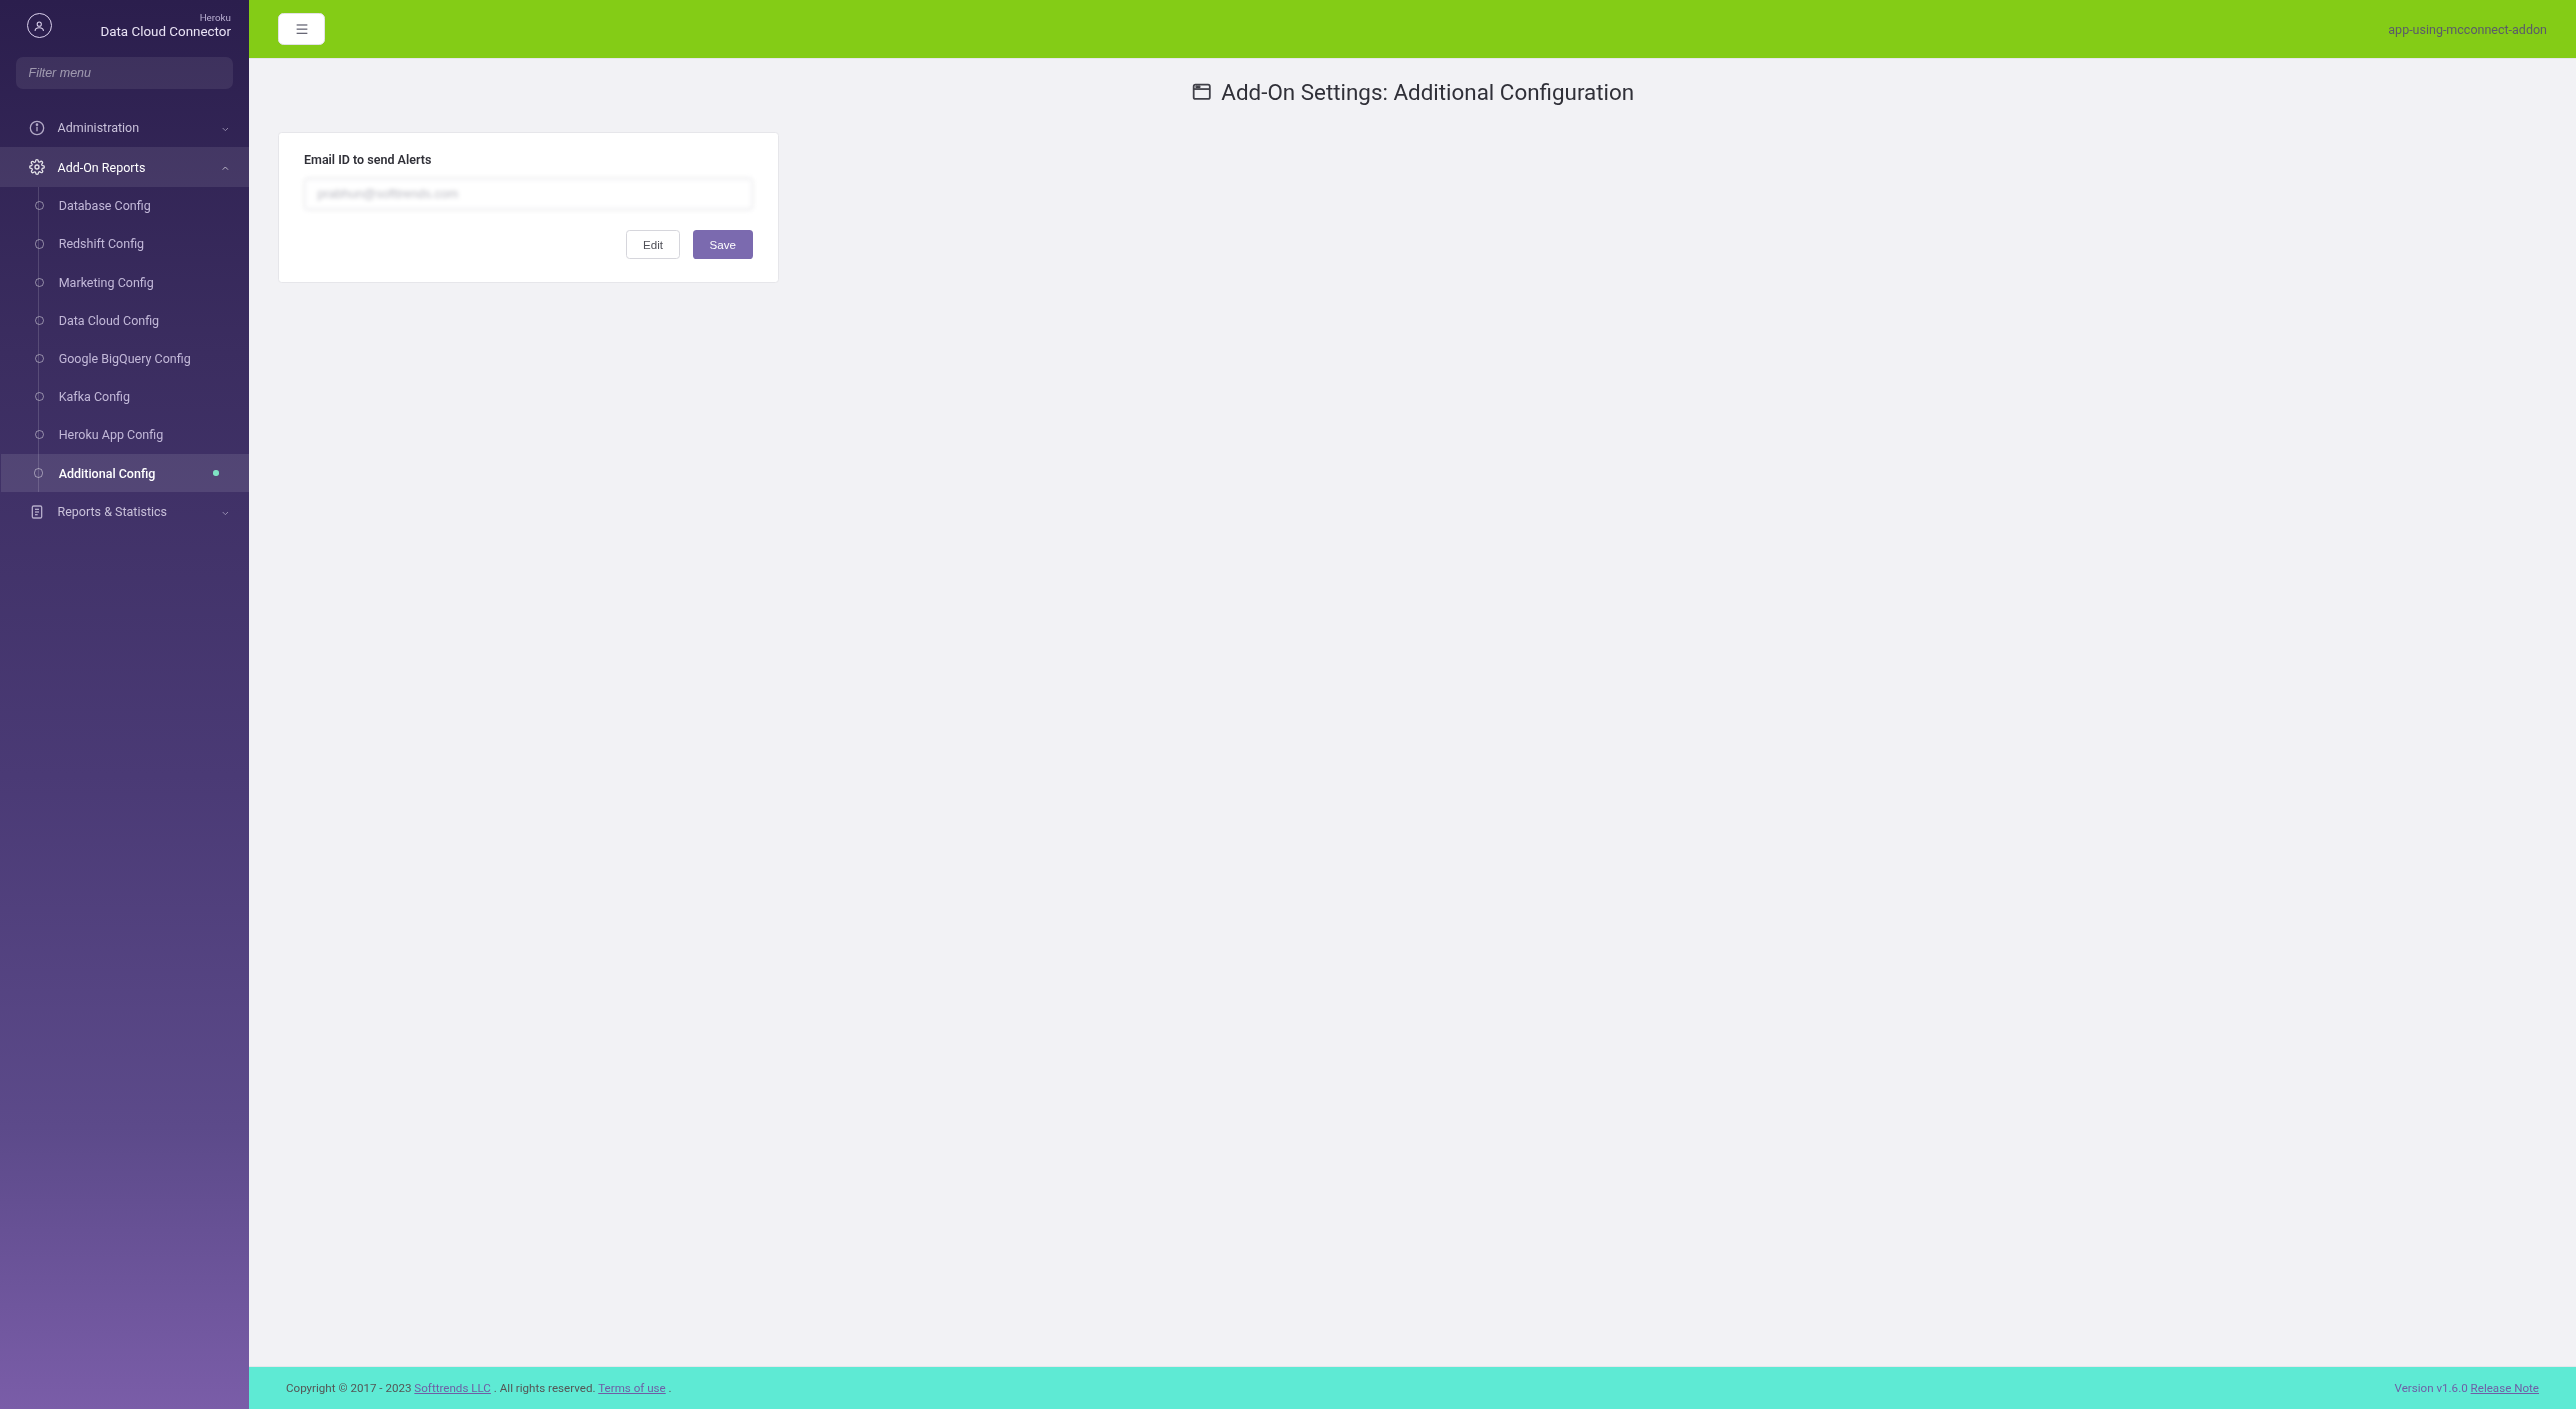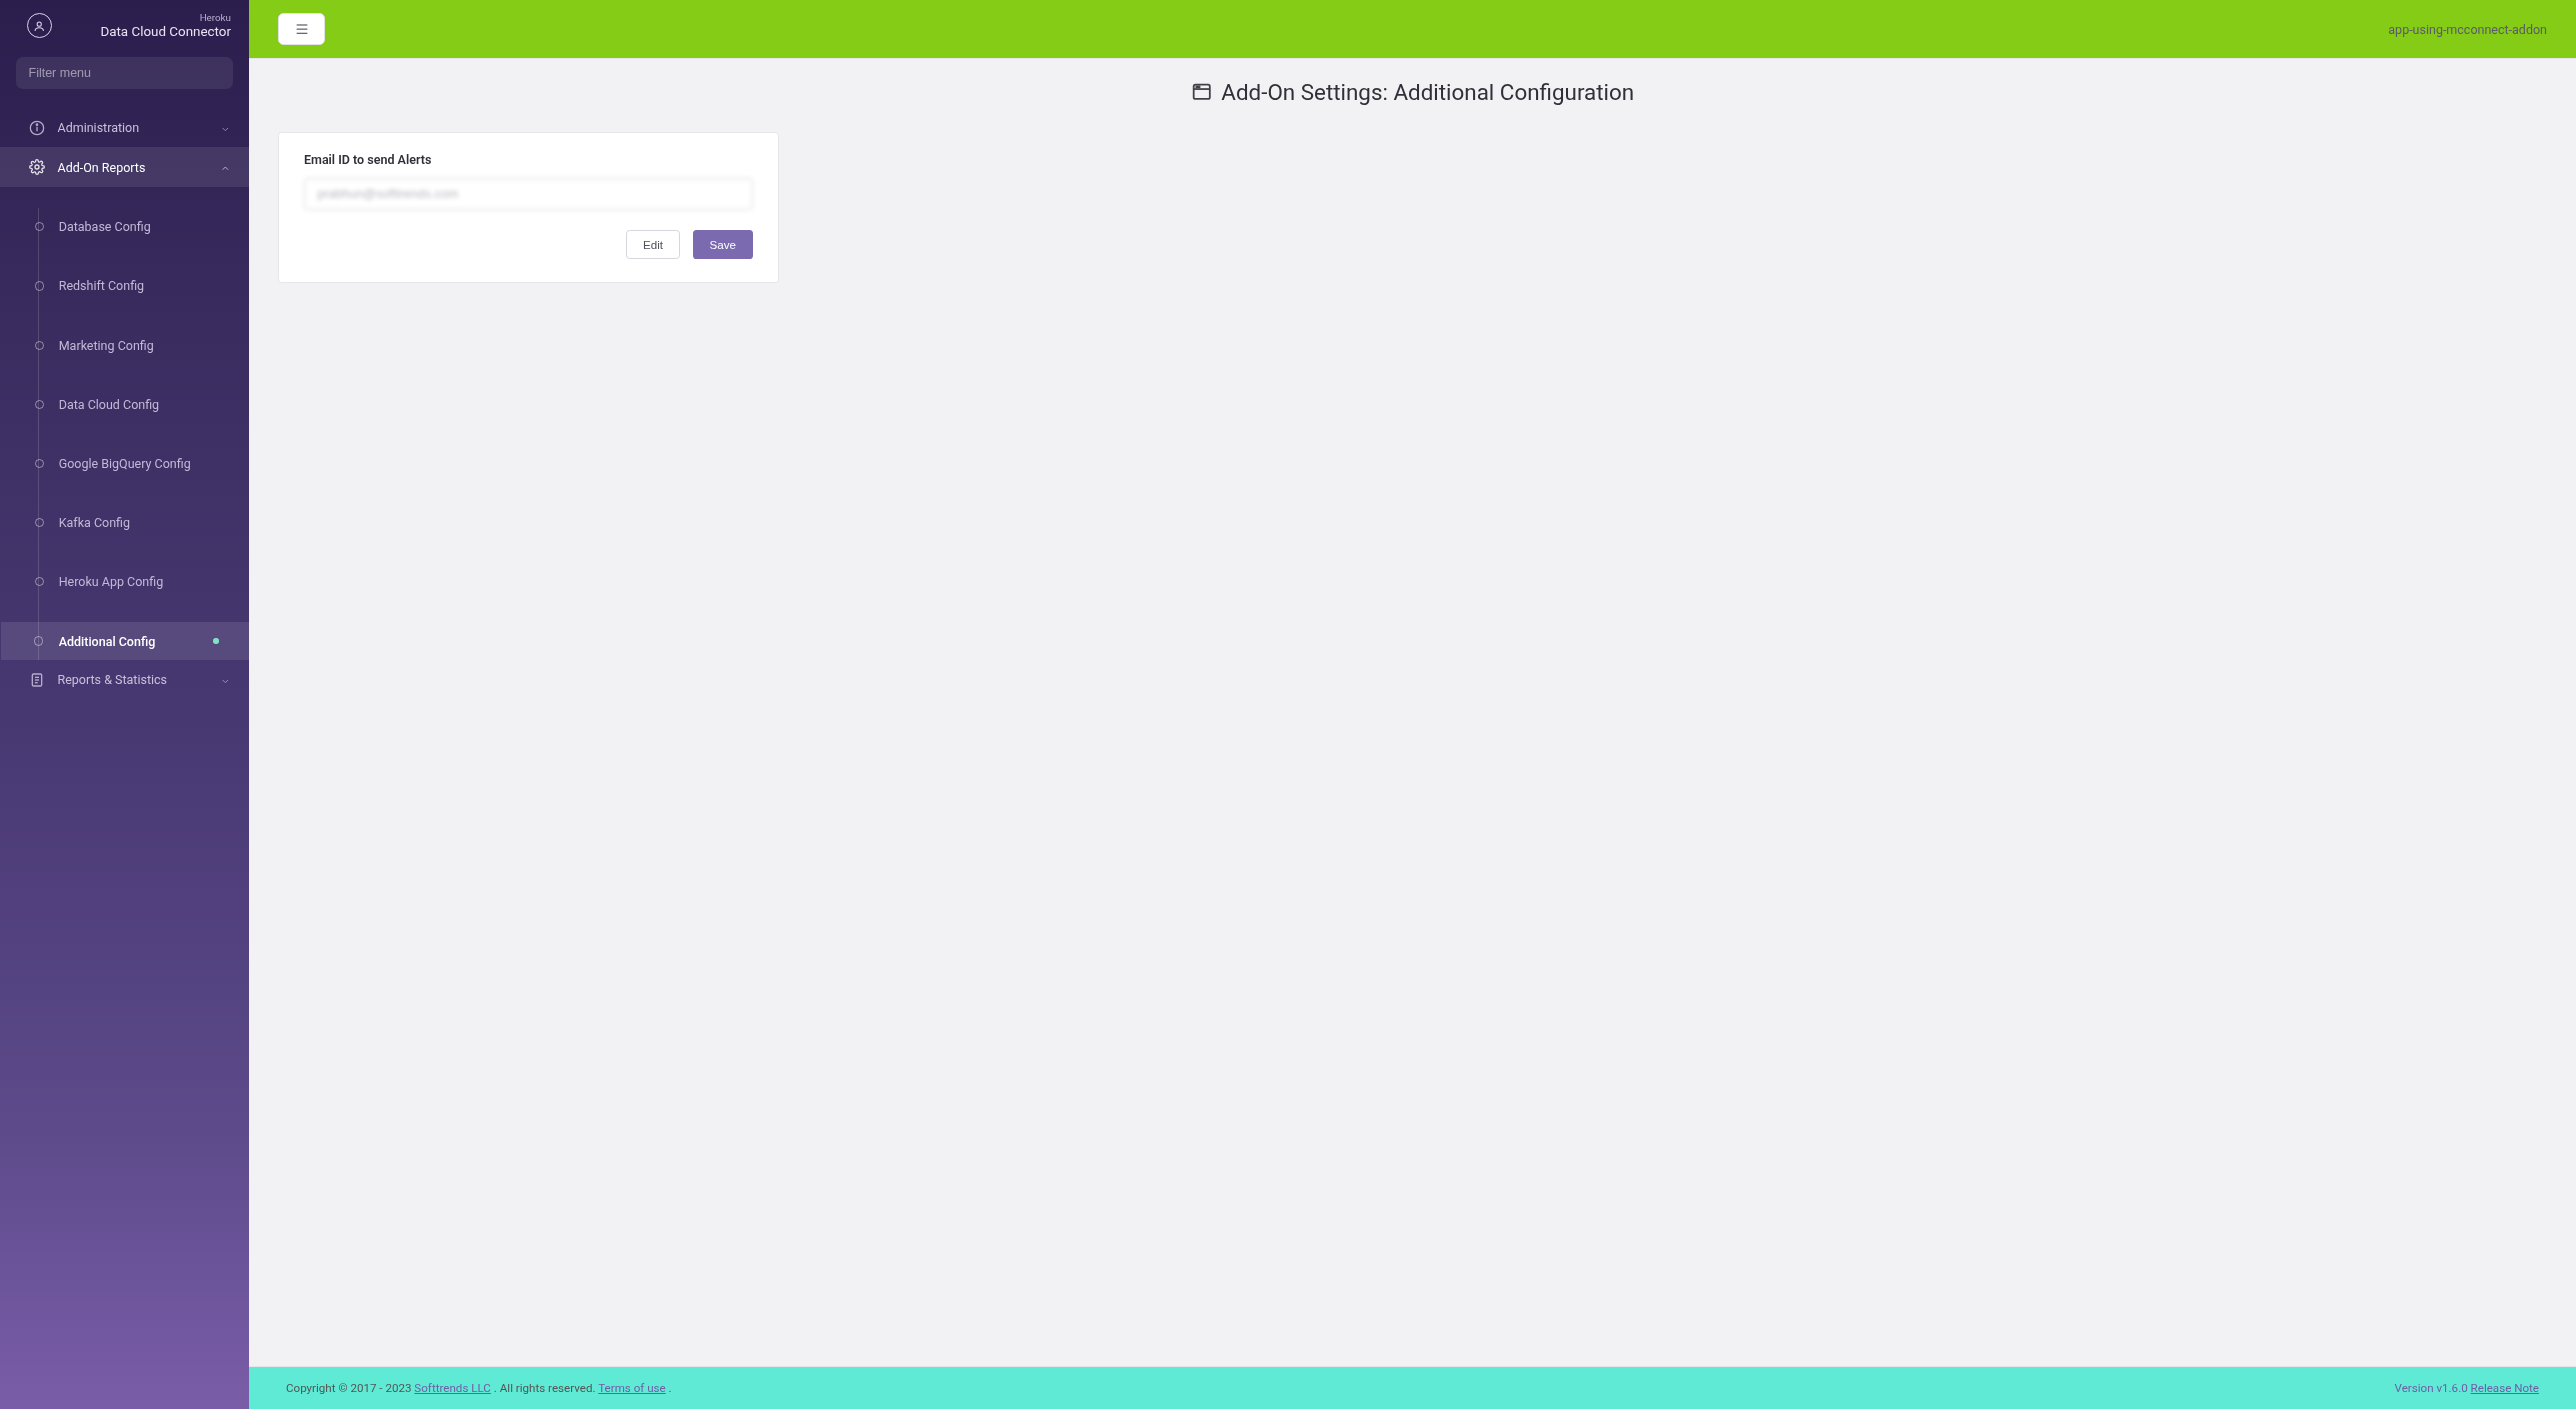--- a/index.html
+++ b/index.html
@@ -34,20 +34,21 @@
 .brand-bottom { font-size: 13.4px; color: #e9e3f5; line-height: 1.3; }
 .filter-wrap { padding: 0 16px 12.5px; }
 .filter-input {
   width: 100%;
   background: rgba(255,255,255,0.08);
   border: none;
   border-radius: 7px;
   padding: 9px 12.5px;
   color: #fff;
   font-size: 12.5px;
+  font-style: italic;
 }
 .filter-input::placeholder { color: rgba(255,255,255,0.5); }
 .nav { flex: 1; padding-top: 7.2px; }
 .nav-section {
   display: flex;
   align-items: center;
   padding: 11.6px 18px 11.6px 29px;
   cursor: pointer;
   font-size: 12.5px;
   color: #c9c1da;
@@ -62,21 +63,20 @@
 .nav-section .chev { width: 10.7px; height: 10.7px; opacity: 0.7; }
 .sub-nav { border-left: 0.9px solid rgba(255,255,255,0.15); margin-left: 38px; }
 .sub-item {
   display: flex;
   align-items: center;
   padding: 11.6px 18px 11.6px 0;
   cursor: pointer;
   font-size: 12.5px;
   color: #c2b8d8;
   position: relative;
-  margin-top: 21px;
 }
 .sub-item::before {
   content: '';
   position: absolute;
   left: -4.5px;
   width: 7.2px; height: 7.2px;
   border-radius: 50%;
   border: 0.9px solid rgba(255,255,255,0.45);
   background: transparent;
 }

